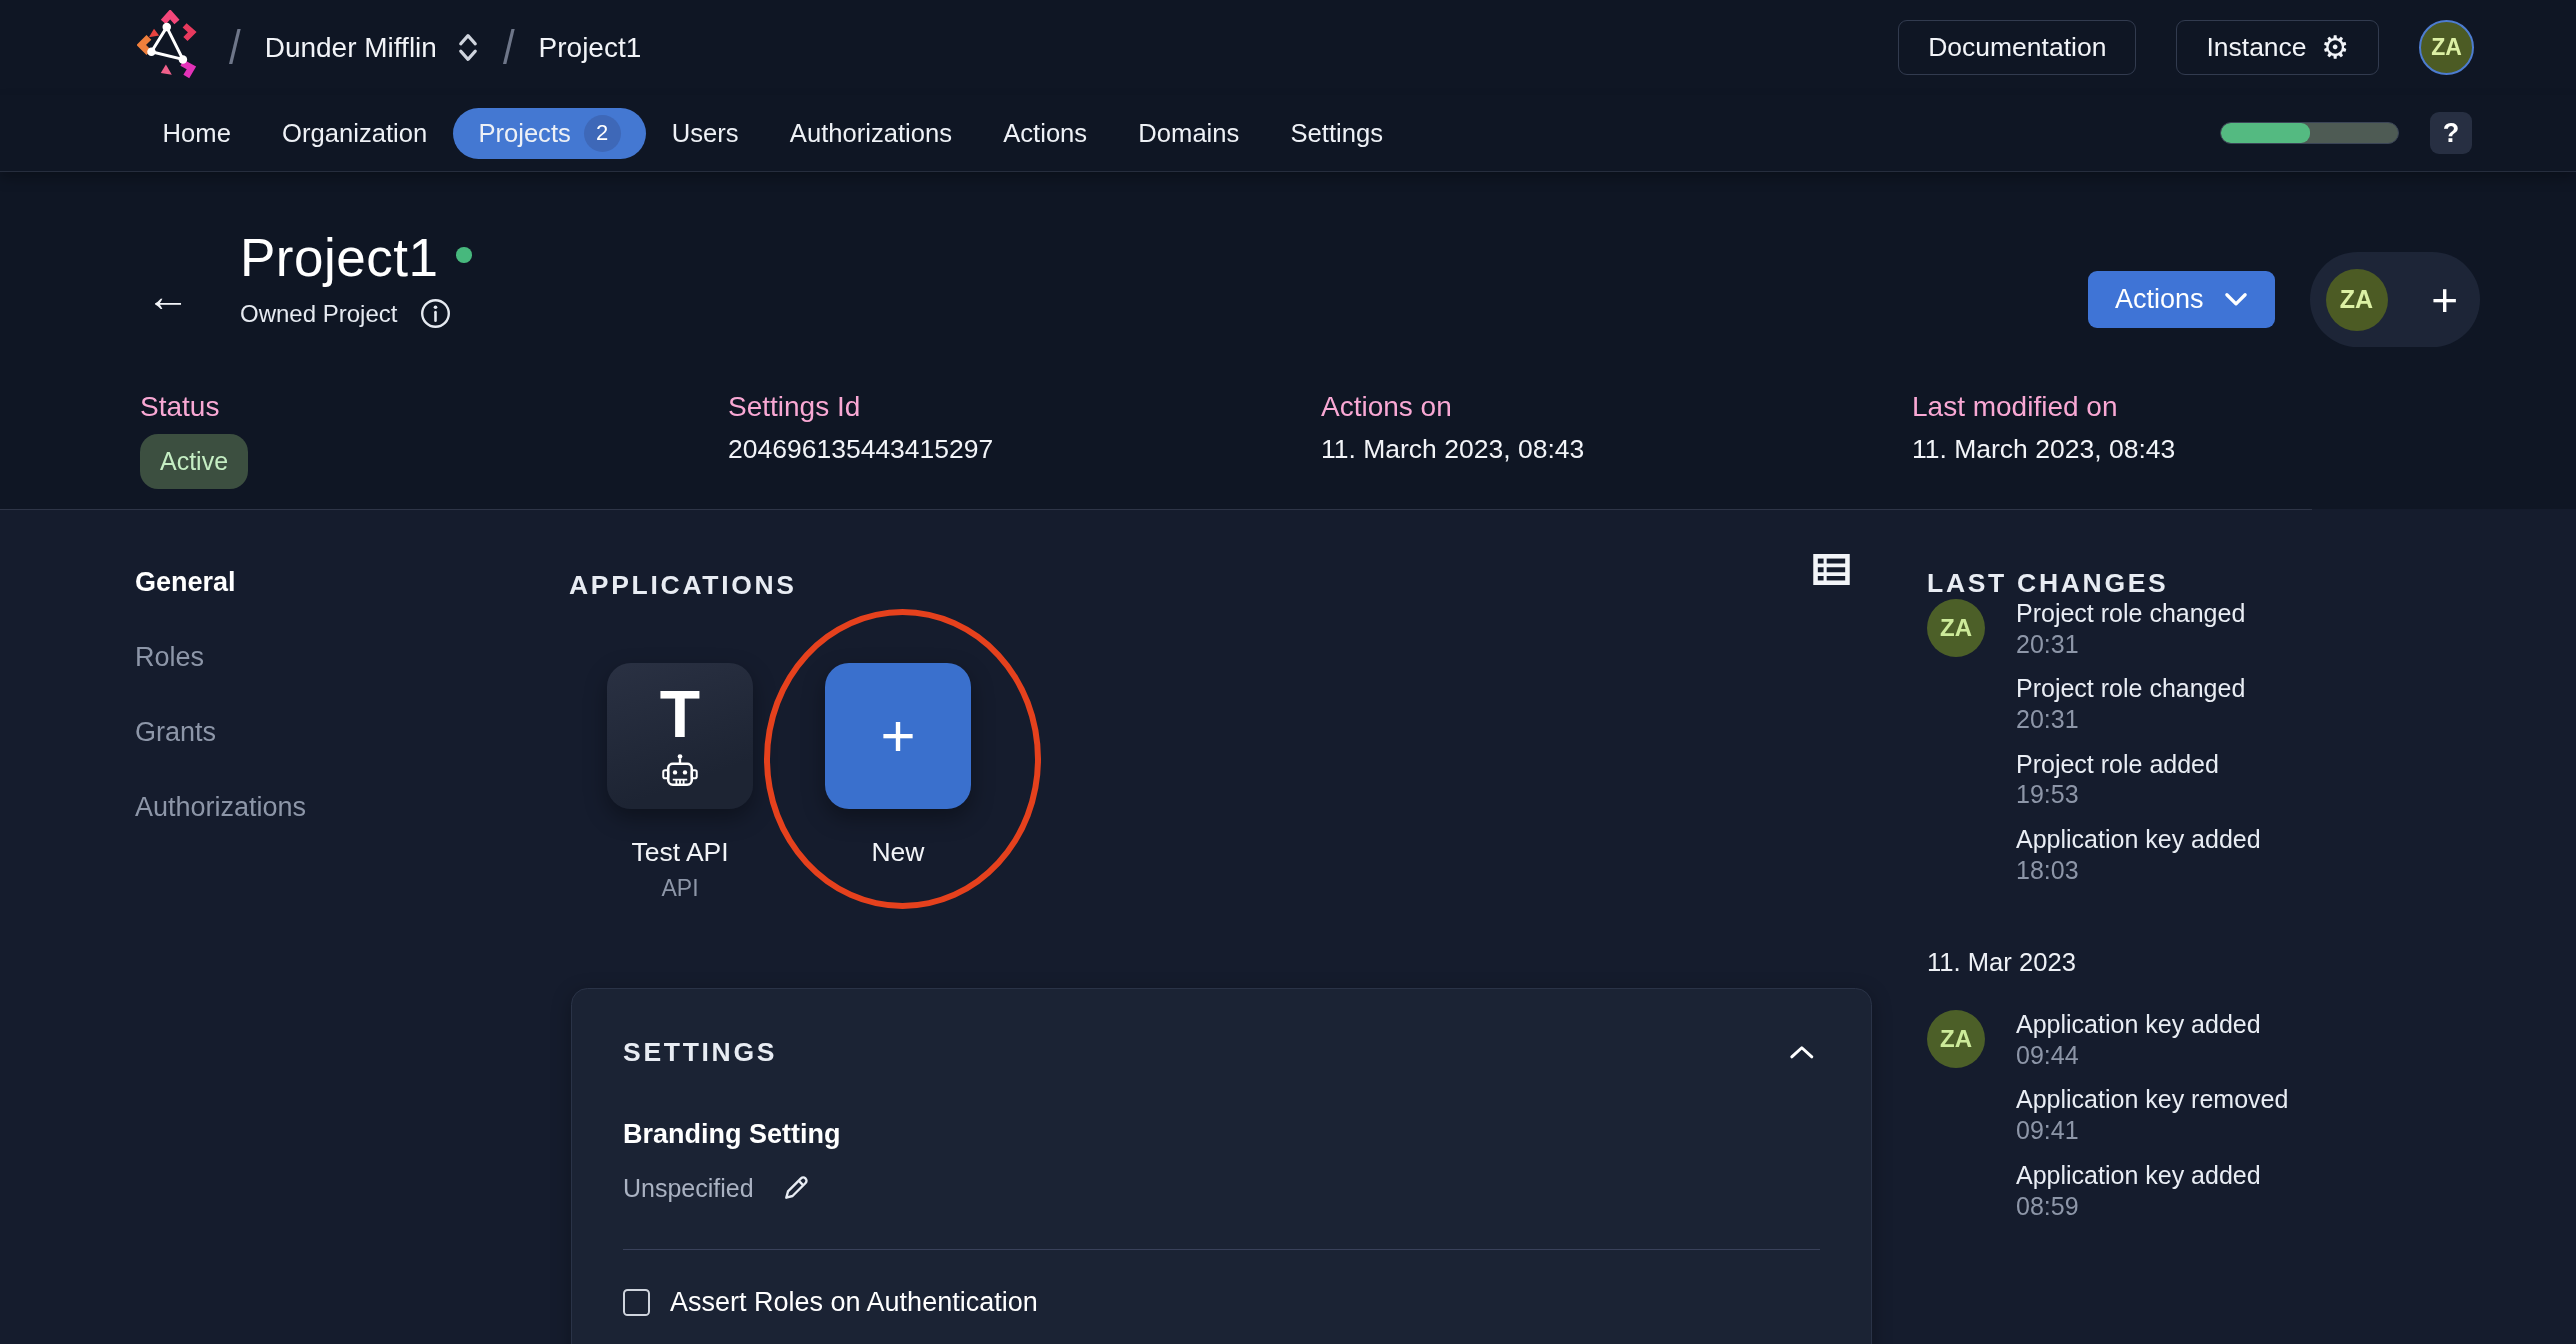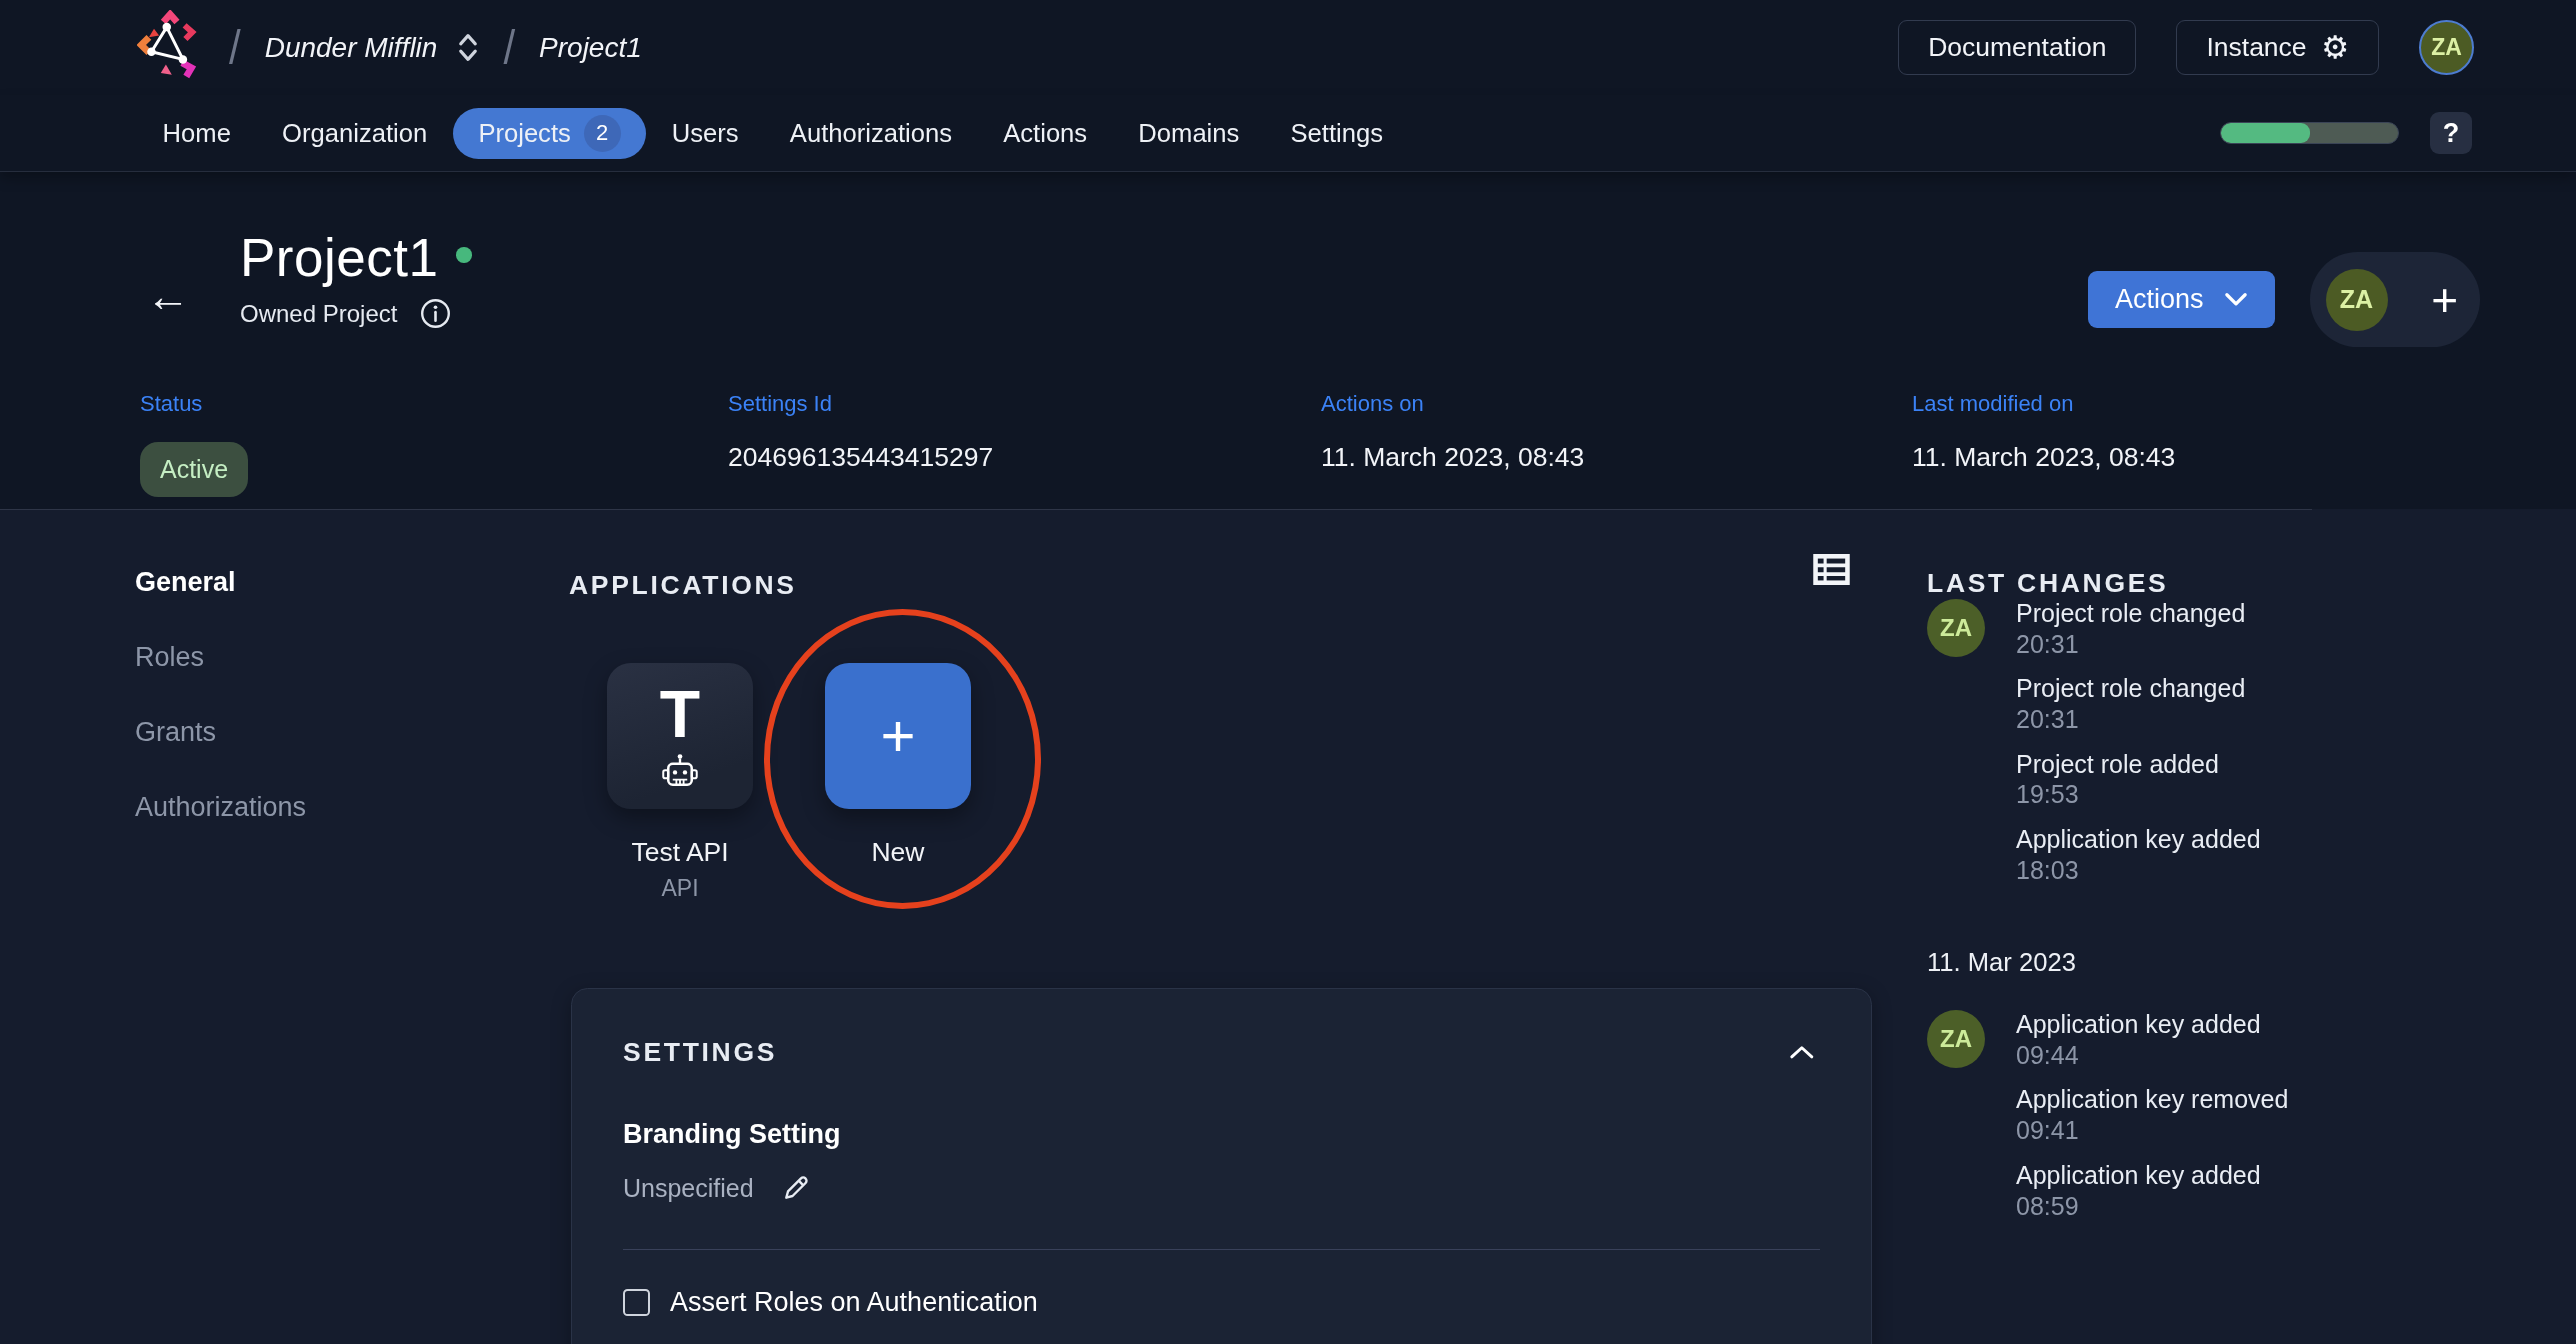--- a/index.html
+++ b/index.html
@@ -31,21 +31,21 @@
   }
   
   .topbar{
     position:absolute;left:0;top:0;width:2576px;height:95px;
     background:var(--top-bg);
     display:flex;align-items:center;
     padding:0 102px 0 137px;
   }
   .logo{width:68px;height:75px;flex:0 0 auto;cursor:pointer;}
   .slash{font-size:42px;font-weight:300;color:#6e7689;margin:0 24px;transform:scaleY(1.15);}
-  .crumb-btn{display:flex;gap:20px;background:none;border:none;color:var(--text);cursor:pointer;font-style:italic;}
+  .crumb-btn{display:flex;gap:20px;background:none;border:none;color:var(--text);cursor:pointer;}
   .crumb-text{font-size:28px;color:var(--text);}
   .sort-icon{display:inline-flex;}
   .topbar-right{margin-left:auto;display:flex;align-items:center;gap:40px;}
   .ghost-btn{
     height:55px;padding:0 29px;border:1.8px solid #323b4f;border-radius:9px;
     background:transparent;color:var(--text);font-size:26.5px;
     display:flex;align-items:center;gap:14.6px;cursor:pointer;
     font-family:inherit;
   }
   .gear{font-size:31px;line-height:1;}
@@ -113,21 +113,21 @@
     background:#1d2537;border-radius:48px;
     display:flex;align-items:center;padding:0 22px 0 15.5px;justify-content:space-between;
   }
   .avatar-sm{
     width:62px;height:62px;border-radius:50%;background:var(--olive);
     color:var(--olive-text);font-size:25px;font-weight:bold;
     display:flex;align-items:center;justify-content:center;cursor:pointer;
   }
   .plus-btn{background:none;border:none;color:#fff;font-size:46px;font-weight:300;cursor:pointer;line-height:1;font-family:inherit;}
   .meta-col{position:absolute;top:219px;}
-  .meta-label{font-size:22px;color:#3b82f6;margin-bottom:25px;}
+  .meta-label{font-size:28px;color:#f9a8d4;margin-bottom:11px;}
   .meta-value{font-size:26.5px;color:var(--text);}
   .status-badge{
     display:inline-block;padding:13px 20px;border-radius:18px;
     background:var(--badge-green-bg);color:var(--badge-green-text);font-size:25px;
   }
   
   .main{
     position:absolute;left:0;top:509px;width:2312px;height:836px;
     background:var(--content-bg);border-top:0.9px solid var(--divider);
     overflow:hidden;

